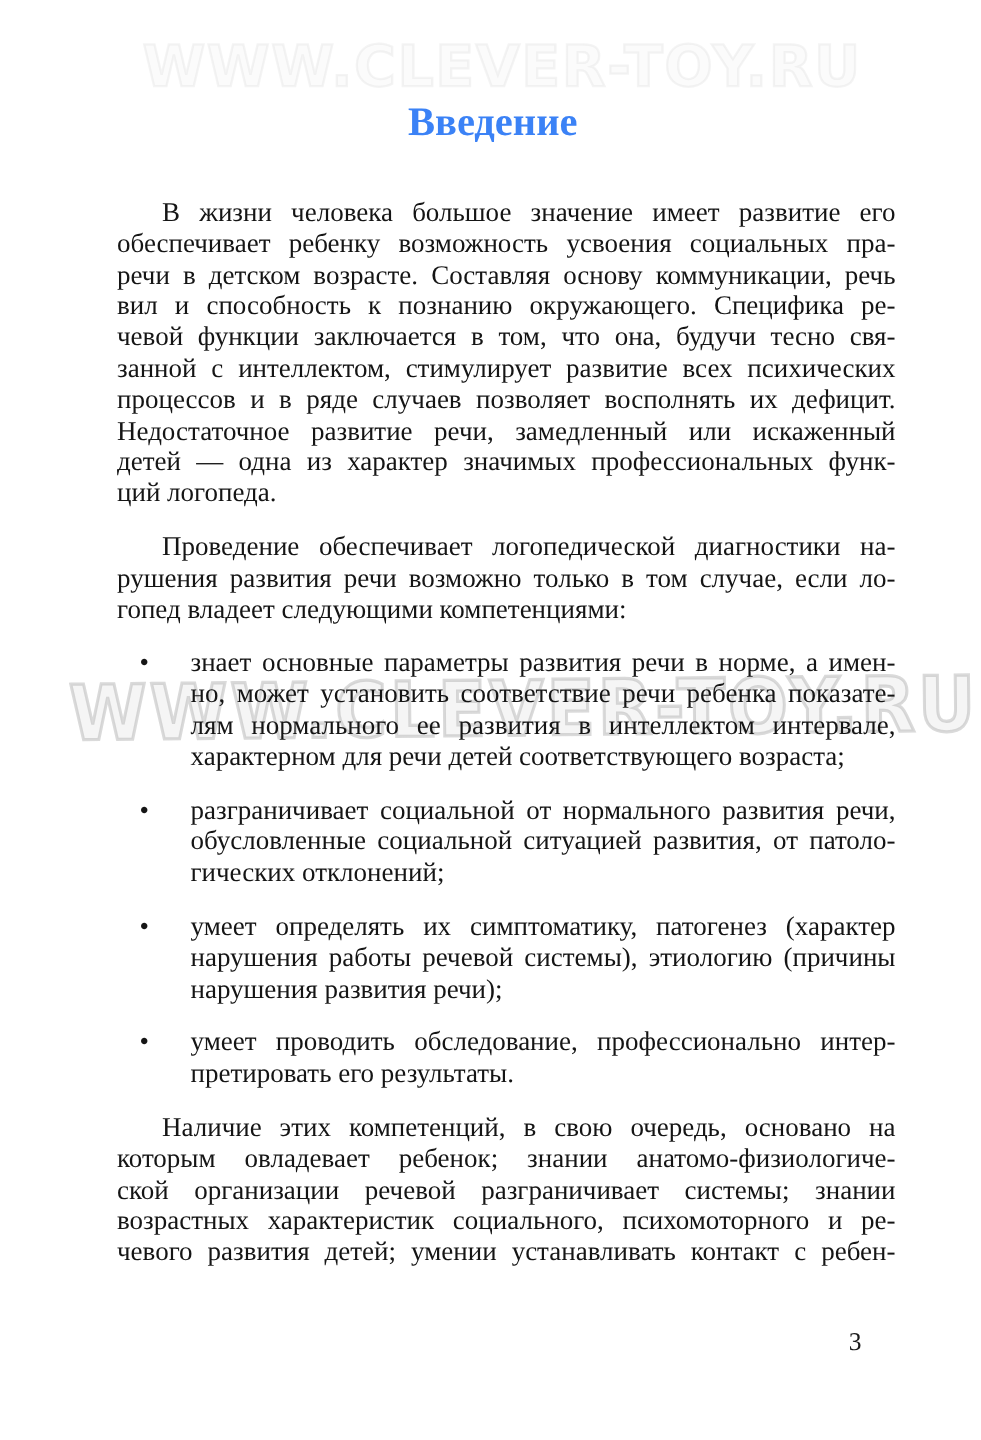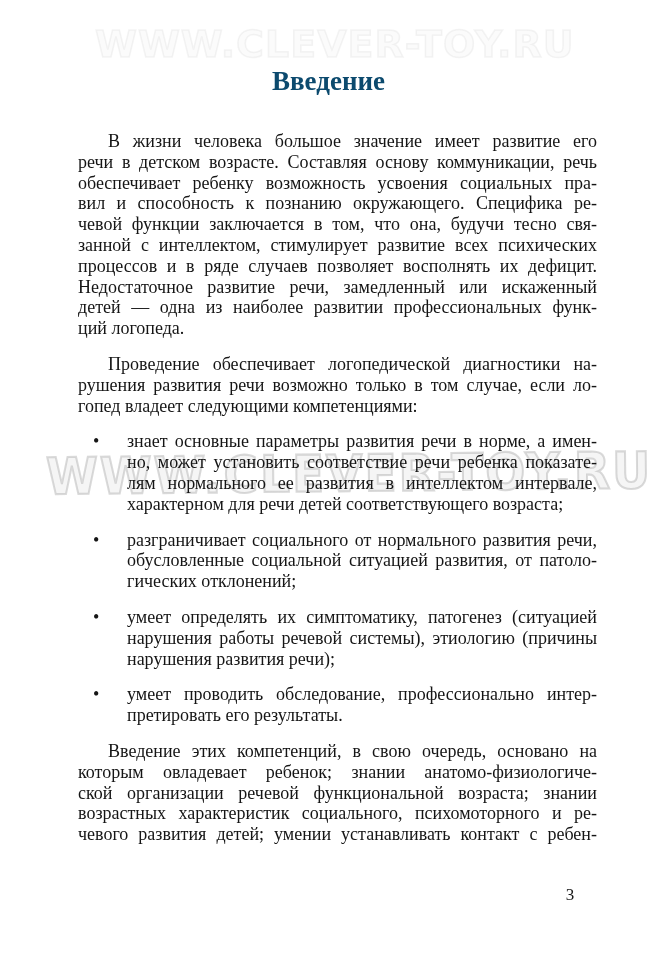--- a/index.html
+++ b/index.html
@@ -20,21 +20,21 @@
     width: 549px;
   }
   .doc-title {
     margin: 0;
     padding-right: 18px;
     font-family: "Liberation Serif", "DejaVu Serif", serif;
     font-size: 27px;
     line-height: 30px;
     font-weight: bold;
     text-align: center;
-    color: #0c4a6e;
+    color: #3b82f6;
   }
   .body-text {
     margin-top: 35px;
     font-size: 18px;
     line-height: 20.8px;
   }
   .para, .li { margin: 15px; }
   .line {
     text-align: justify;
     text-align-last: justify;
@@ -96,63 +96,63 @@
   <div class="watermark top">WWW.CLEVER-TOY.RU</div>
 
   <div class="watermark mid">WWW.CLEVER-TOY.RU</div>
 
   <div class="textcol">
     <h1 class="doc-title">Введение</h1>
 
     <div class="body-text">
         <div class="para">
           <div class="line indent">В жизни человека большое значение имеет развитие его</div>
+          <div class="line">обеспечивает ребенку возможность усвоения социальных пра-</div>
           <div class="line">речи в детском возрасте. Составляя основу коммуникации, речь</div>
-          <div class="line">обеспечивает ребенку возможность усвоения социальных пра-</div>
           <div class="line">вил и способность к познанию окружающего. Специфика ре-</div>
           <div class="line">чевой функции заключается в том, что она, будучи тесно свя-</div>
           <div class="line">занной с интеллектом, стимулирует развитие всех психических</div>
           <div class="line">процессов и в ряде случаев позволяет восполнять их дефицит.</div>
           <div class="line">Недостаточное развитие речи, замедленный или искаженный</div>
-          <div class="line">детей — одна из наиболее развитии профессиональных функ-</div>
+          <div class="line">детей — одна из характер значимых профессиональных функ-</div>
           <div class="line last">ций логопеда.</div>
         </div>
         <div class="para">
           <div class="line indent">Проведение обеспечивает логопедической диагностики на-</div>
           <div class="line">рушения развития речи возможно только в том случае, если ло-</div>
           <div class="line last">гопед владеет следующими компетенциями:</div>
         </div>
         <div class="li">
           <span class="bullet">•</span>
           <div class="line">знает основные параметры развития речи в норме, а имен-</div>
           <div class="line">но, может установить соответствие речи ребенка показате-</div>
           <div class="line">лям нормального ее развития в интеллектом интервале,</div>
           <div class="line last">характерном для речи детей соответствующего возраста;</div>
         </div>
         <div class="li">
           <span class="bullet">•</span>
-          <div class="line">разграничивает социального от нормального развития речи,</div>
+          <div class="line">разграничивает социальной от нормального развития речи,</div>
           <div class="line">обусловленные социальной ситуацией развития, от патоло-</div>
           <div class="line last">гических отклонений;</div>
         </div>
         <div class="li">
           <span class="bullet">•</span>
-          <div class="line">умеет определять их симптоматику, патогенез (ситуацией</div>
+          <div class="line">умеет определять их симптоматику, патогенез (характер</div>
           <div class="line">нарушения работы речевой системы), этиологию (причины</div>
           <div class="line last">нарушения развития речи);</div>
         </div>
         <div class="li">
           <span class="bullet">•</span>
           <div class="line">умеет проводить обследование, профессионально интер-</div>
           <div class="line last">претировать его результаты.</div>
         </div>
         <div class="para">
-          <div class="line indent">Введение этих компетенций, в свою очередь, основано на</div>
+          <div class="line indent">Наличие этих компетенций, в свою очередь, основано на</div>
           <div class="line">которым овладевает ребенок; знании анатомо-физиологиче-</div>
-          <div class="line">ской организации речевой функциональной возраста; знании</div>
+          <div class="line">ской организации речевой разграничивает системы; знании</div>
           <div class="line">возрастных характеристик социального, психомоторного и ре-</div>
           <div class="line">чевого развития детей; умении устанавливать контакт с ребен-</div>
         </div>
       </div>
   </div>
 
   <div class="page-number">3</div>
 
 </div>
 

